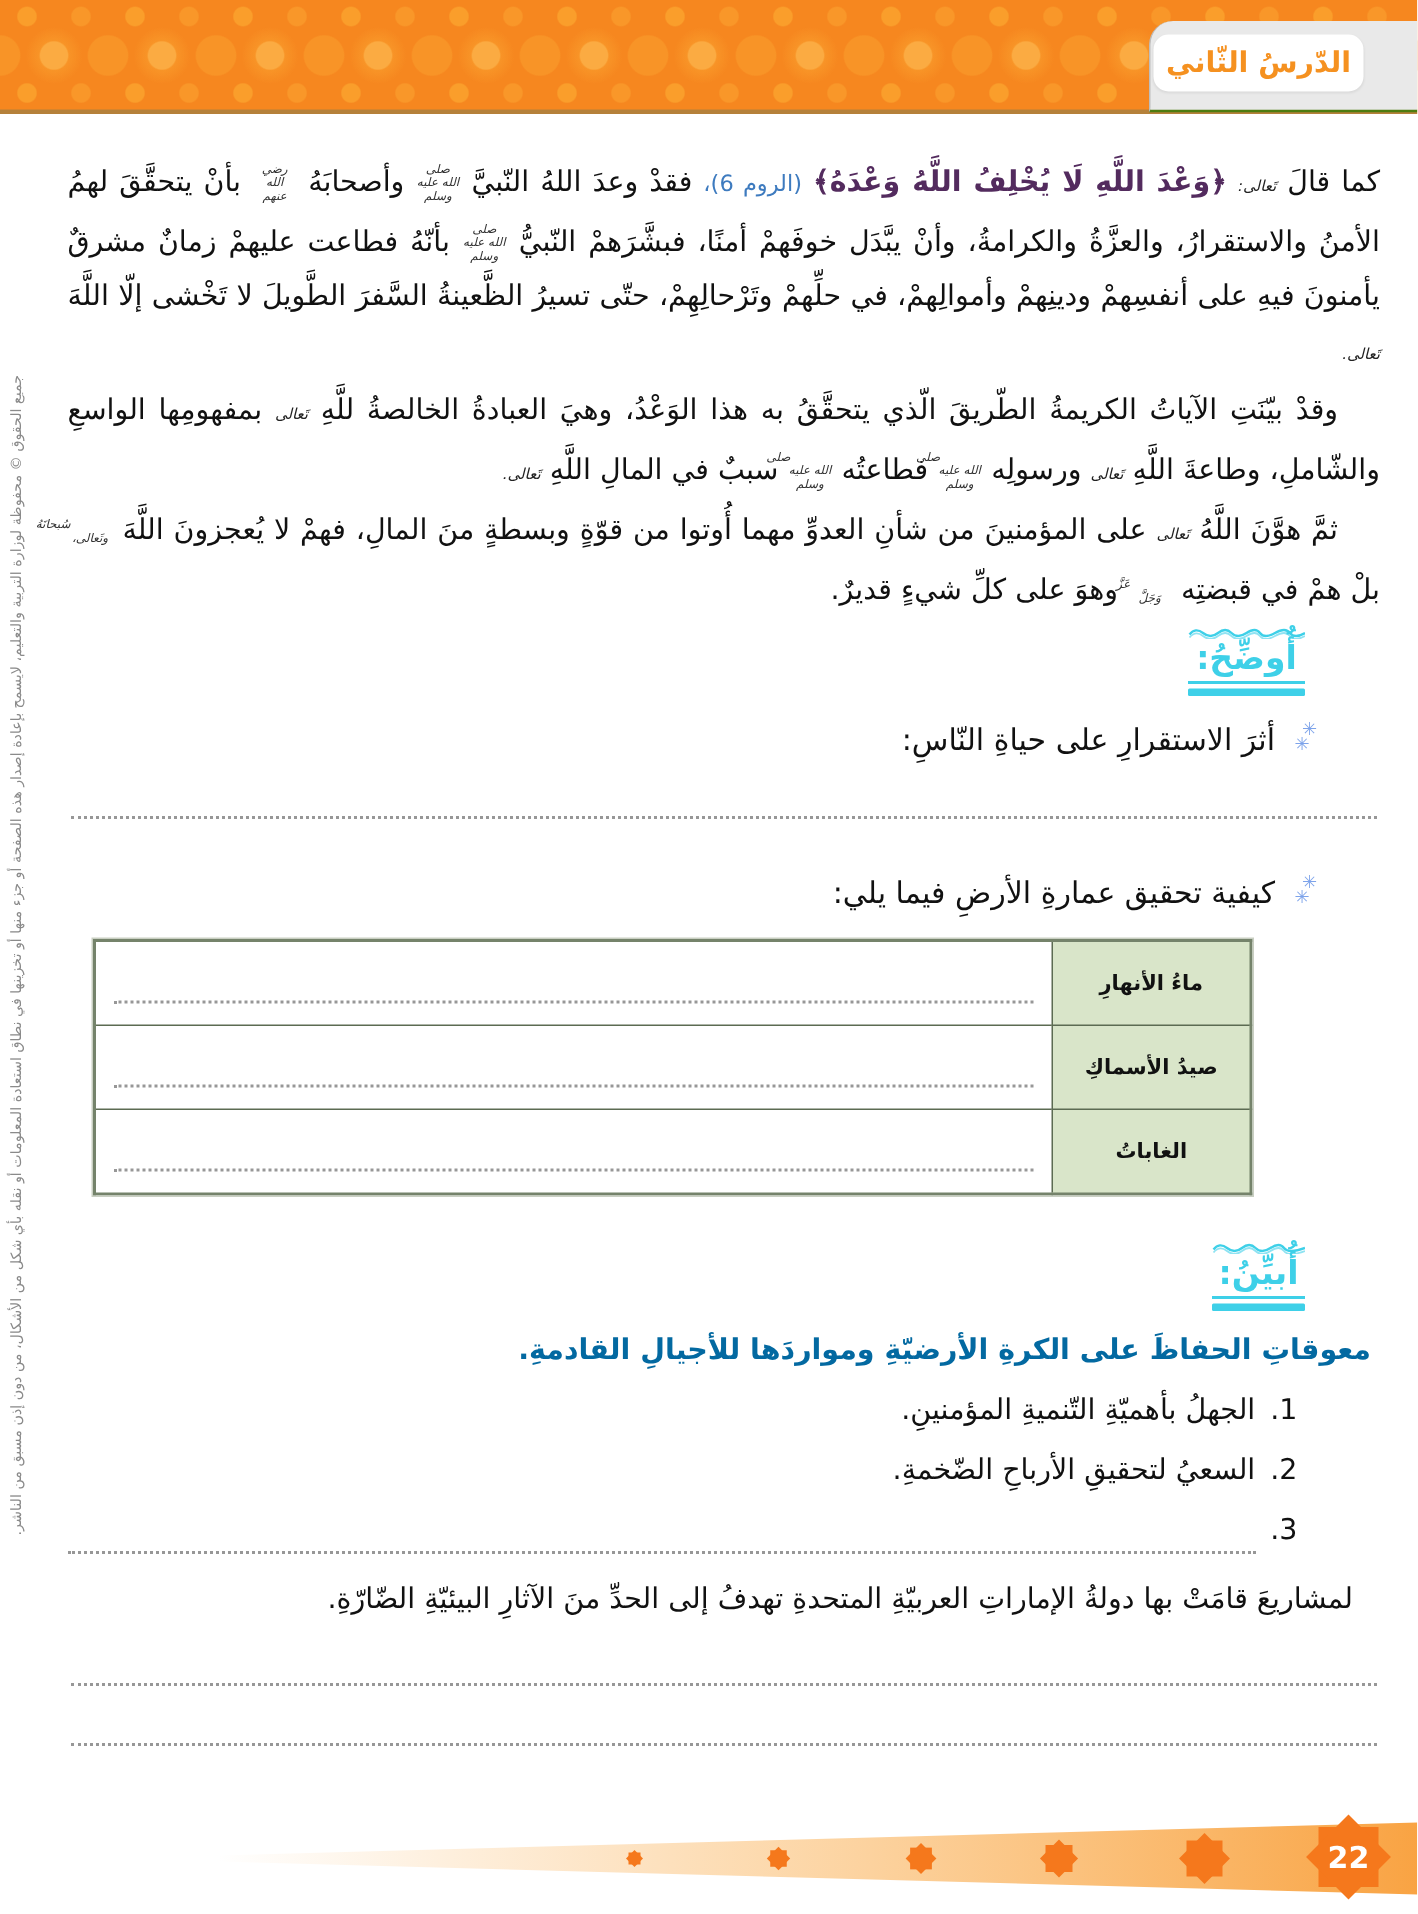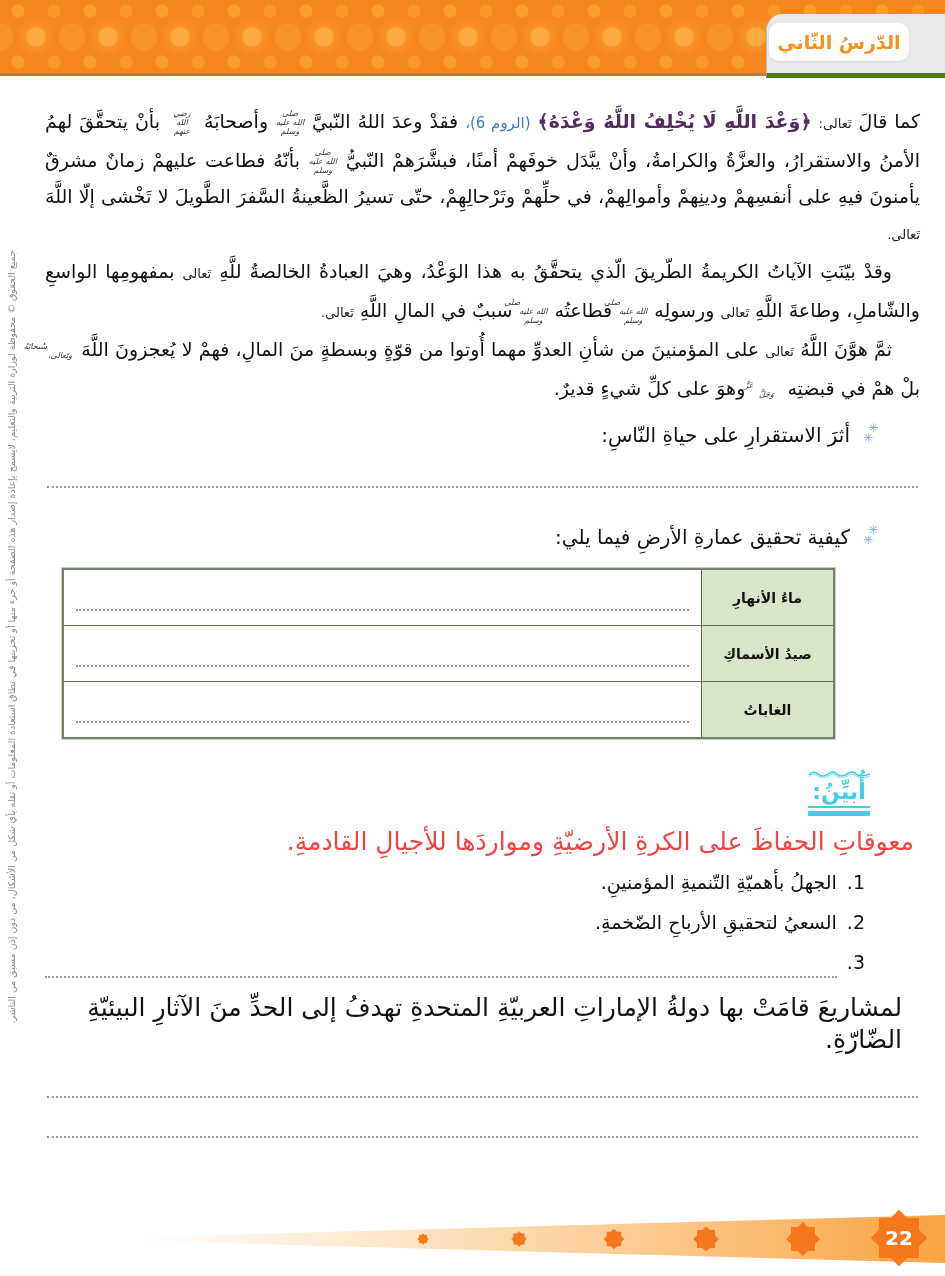--- a/index.html
+++ b/index.html
@@ -18,34 +18,34 @@
       radial-gradient(circle at 0px 37px, #f89427 13px, transparent 14px),
       radial-gradient(circle at 72px 37px, #f89427 13px, transparent 14px),
       radial-gradient(circle at 18px 62px, #fa9e2b 6px, transparent 7px),
       radial-gradient(circle at 54px 62px, #f99729 6px, transparent 7px);
     background-size:72px 74px;
     border-bottom:3px solid #b5813a;
   }
   .header-tab{
     position:absolute;right:0;top:14px;width:178px;height:59px;
     background:#e9e9e9;border-radius:16px 0 0 0;
-    border-bottom:5px solid #4d7c0f;border-left:1px solid #bdbdbd;
+    border-bottom:2px solid #4d7c0f;border-left:1px solid #bdbdbd;
   }
   .lesson-badge{
     position:absolute;right:36px;top:9px;width:140px;height:38px;
     background:#fff;border-radius:10px;
     color:#f59120;font-weight:bold;font-size:19px;line-height:38px;text-align:center;
     box-shadow:0 1px 2px rgba(0,0,0,0.08);
   }
 
   
   .content{padding:26px 25px 0 45px;}
   .bt{font-size:19px;line-height:36px;text-align:justify;color:#111;margin:0;}
   .p-indent{text-indent:28px;}
-  .taala{font-size:13px;color:#222;}
+  .taala{font-size:10px;color:#222;font-style:italic;}
   .hon{display:inline-block;width:30px;font-size:8px;line-height:9px;text-align:center;vertical-align:middle;color:#333;font-style:italic;}
   .verse{color:#532b5e;font-weight:bold;}
   .vref{color:#3e7bbf;font-size:15px;}
 
   
   .sec-head{display:inline-block;margin:6px 50px 0 0;text-align:center;}
   .sec-head .ttl{
     display:block;color:#3ed0e8;font-weight:bold;font-size:22px;line-height:26px;
     border-bottom:2px solid #3ed0e8;padding:0 2px 1px 2px;
   }
@@ -68,27 +68,27 @@
   }
   .etable td{border:1.5px solid #5c6b52;height:55px;padding:0;}
   .etable .label{
     width:131px;background:#d9e5c9;font-weight:bold;font-size:14px;
     text-align:center;color:#111;
   }
   .etable .ans{background:#fff;vertical-align:bottom;}
   .etable .ans .dotted{margin:0 12px 14px 12px;}
 
   
-  .sec-intro{font-size:25px;line-height:32px;margin:10px 6px 0 0;color:#ef4444;}
+  .sec-intro{font-size:19px;line-height:32px;margin:10px 6px 0 0;color:#0369a1;font-weight:bold;}
   .numlist{margin:4px 55px 0 0;font-size:19px;color:#111;}
   .numitem{display:flex;gap:10px;line-height:40px;}
   .numitem .num{flex:none;}
   .numitem .fill{flex:1;margin-top:22px;}
 
-  .ex-text{font-size:25px;line-height:32px;margin:10px 18px 0 0;color:#111;}
+  .ex-text{font-size:19px;line-height:32px;margin:10px 18px 0 0;color:#111;}
   .ex-rule{margin:28px 2px 0 2px;}
 
   
   .footer-svg{position:absolute;left:0;top:1180px;}
   .footer-svg text{font-family:"DejaVu Sans",sans-serif;font-weight:bold;font-size:20px;fill:#fff;}
 
   
   .copyright{
     position:absolute;left:6px;top:250px;width:760px;height:16px;
     transform:rotate(-90deg) translateX(-760px);transform-origin:0 0;
@@ -142,20 +142,30 @@
     <p class="bt p-indent">
       <span>ثمَّ هوَّنَ اللَّهُ</span>
       <span class="taala">تَعالى</span>
       <span>على المؤمنينَ من شأنِ العدوِّ مهما أُوتوا من قوّةٍ وبسطةٍ منَ المالِ، فهمْ لا يُعجزونَ اللَّهَ</span>
       <span class="hon">سُبحانَهُ وتَعالى،</span>
       <span>بلْ همْ في قبضتِه</span>
       <span class="hon">عَزَّ وَجَلَّ</span>
       <span>وهوَ على كلِّ شيءٍ قديرٌ.</span>
     </p>
 
+    <div>
+      <div class="sec-head">
+        <svg width="78" height="9" viewBox="0 0 78 9">
+          <path d="M1,6 Q5,1 10,5 T20,5 T29,5 T39,5 T48,5 T58,5 T68,5 T78,5" fill="none" stroke="#3ed0e8" stroke-width="1.6"></path>
+          <path d="M1,8 Q5,3 10,7 T20,7 T29,7 T39,7 T48,7 T58,7 T68,7 T78,7" fill="none" stroke="#8fe3f2" stroke-width="1.2"></path>
+        </svg>
+        <span class="ttl">أُوضِّحُ:</span>
+        <div class="bar"></div>
+      </div>
+    </div>
 
     <div class="bullet-item">
       <span class="star-marker">
           <span class="s1">✳</span>
           <span class="s2">✳</span>
         </span>
       <span>أثرَ الاستقرارِ على حياةِ النّاسِ:</span>
     </div>
     <div class="dotted rule-after-bullet"></div>
 

